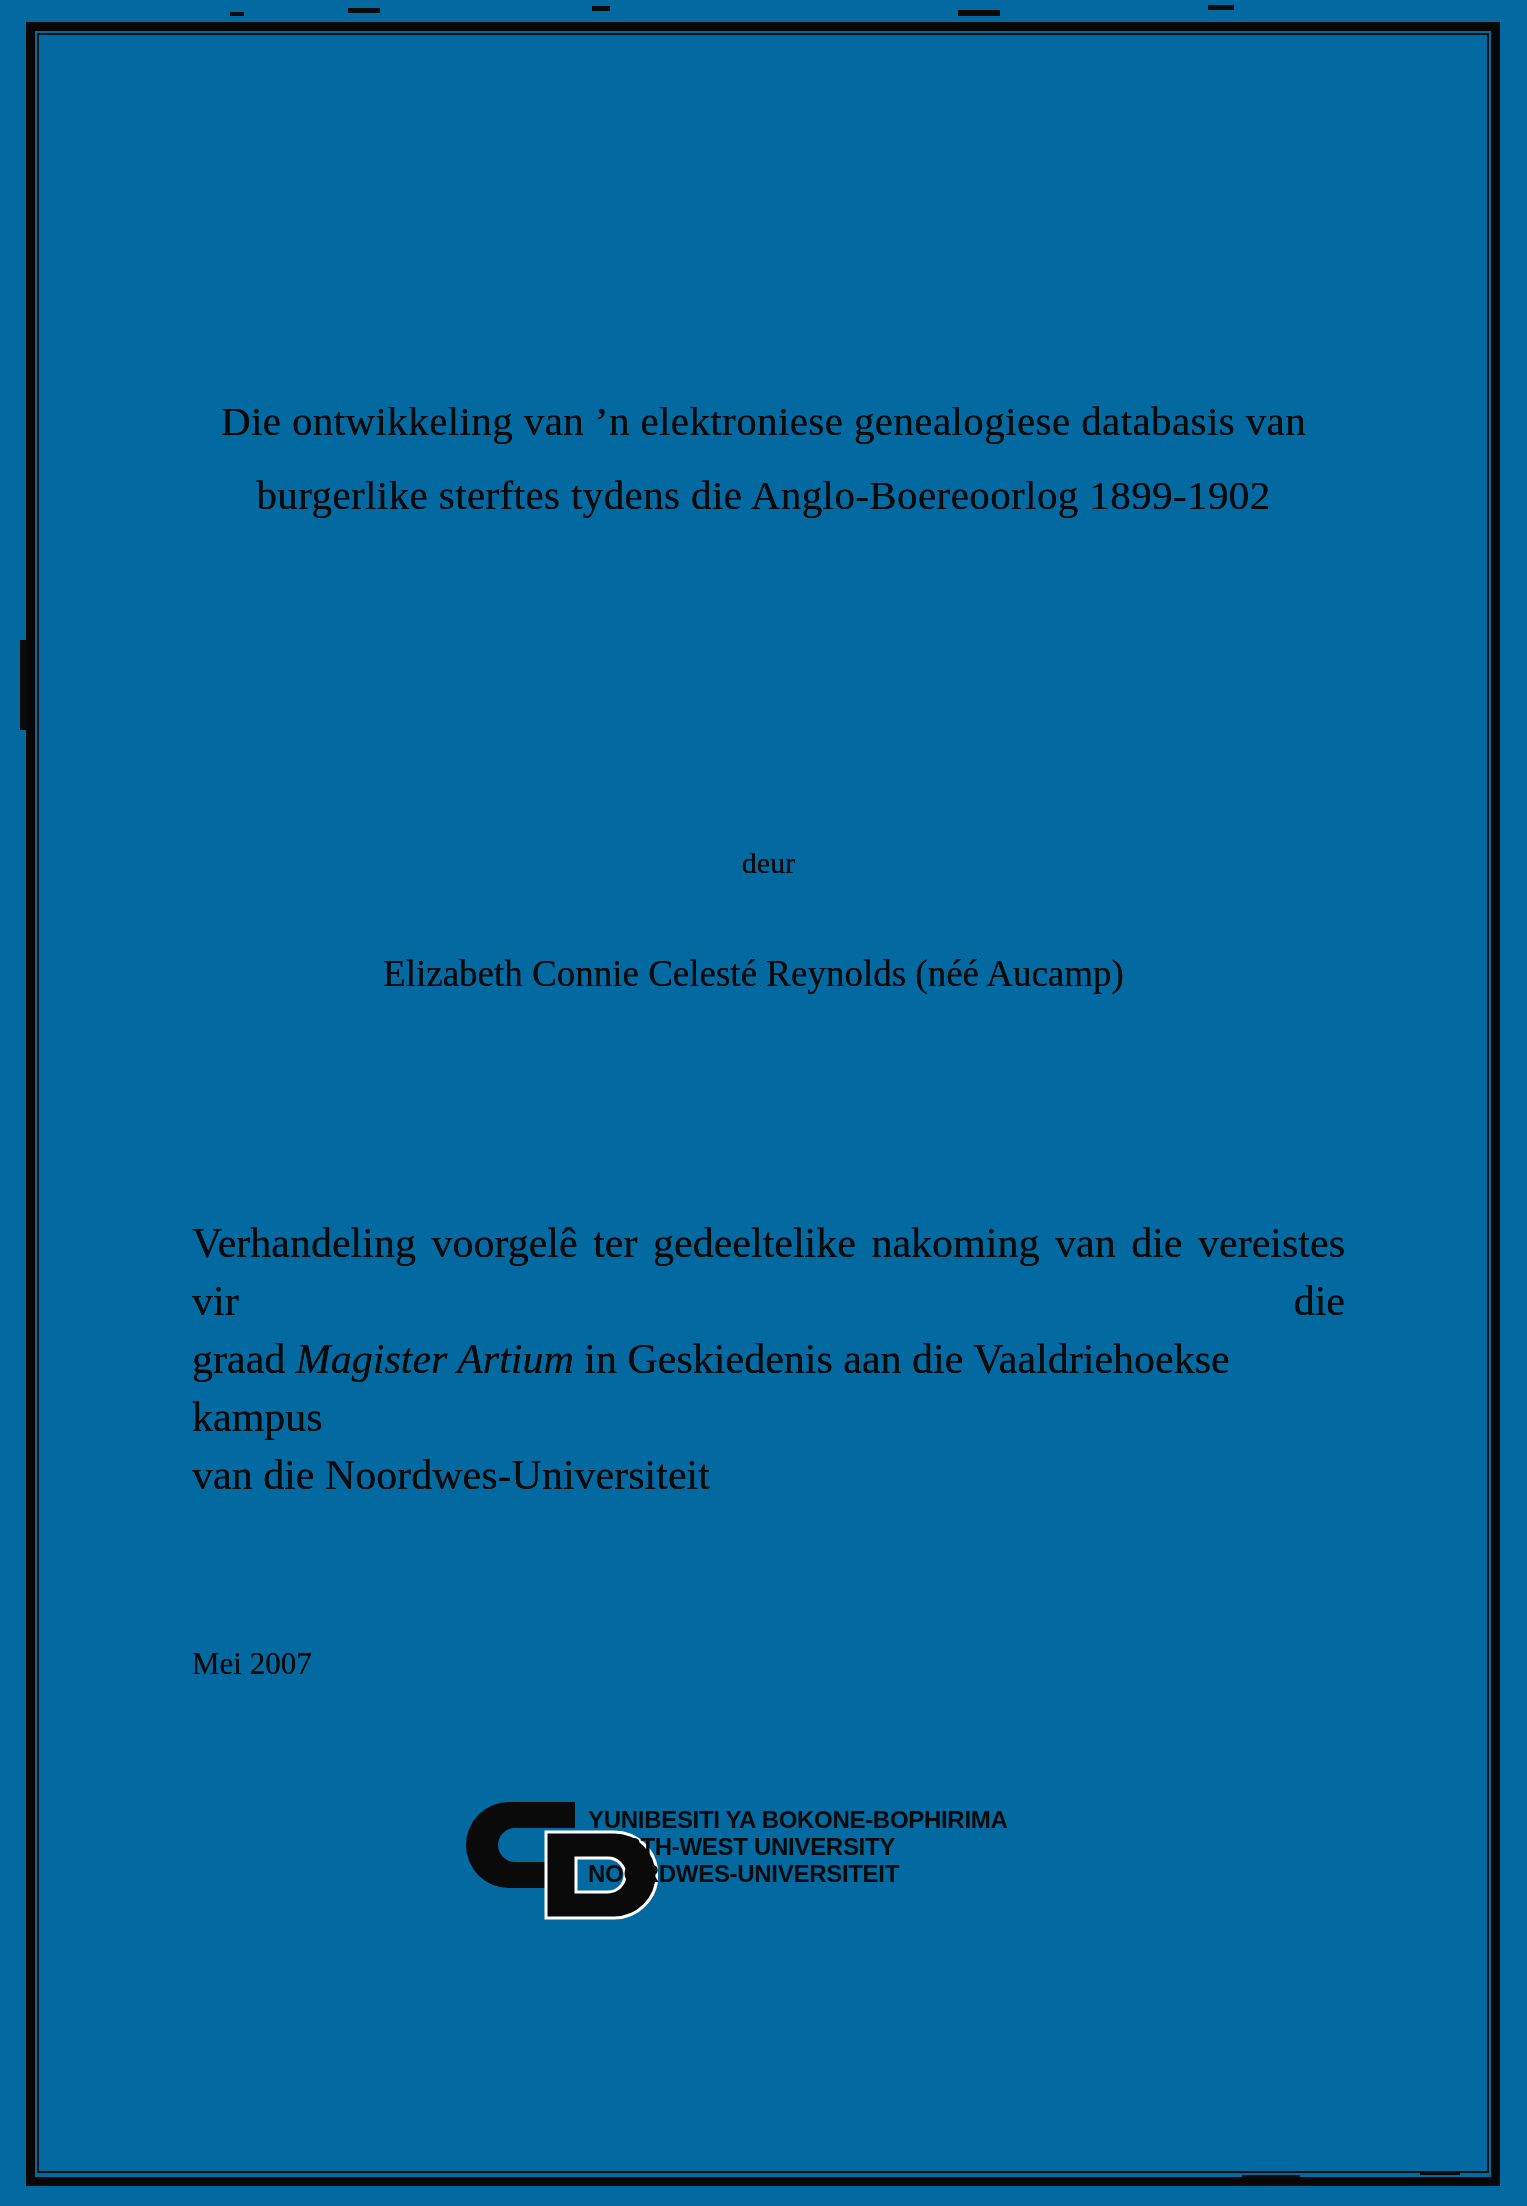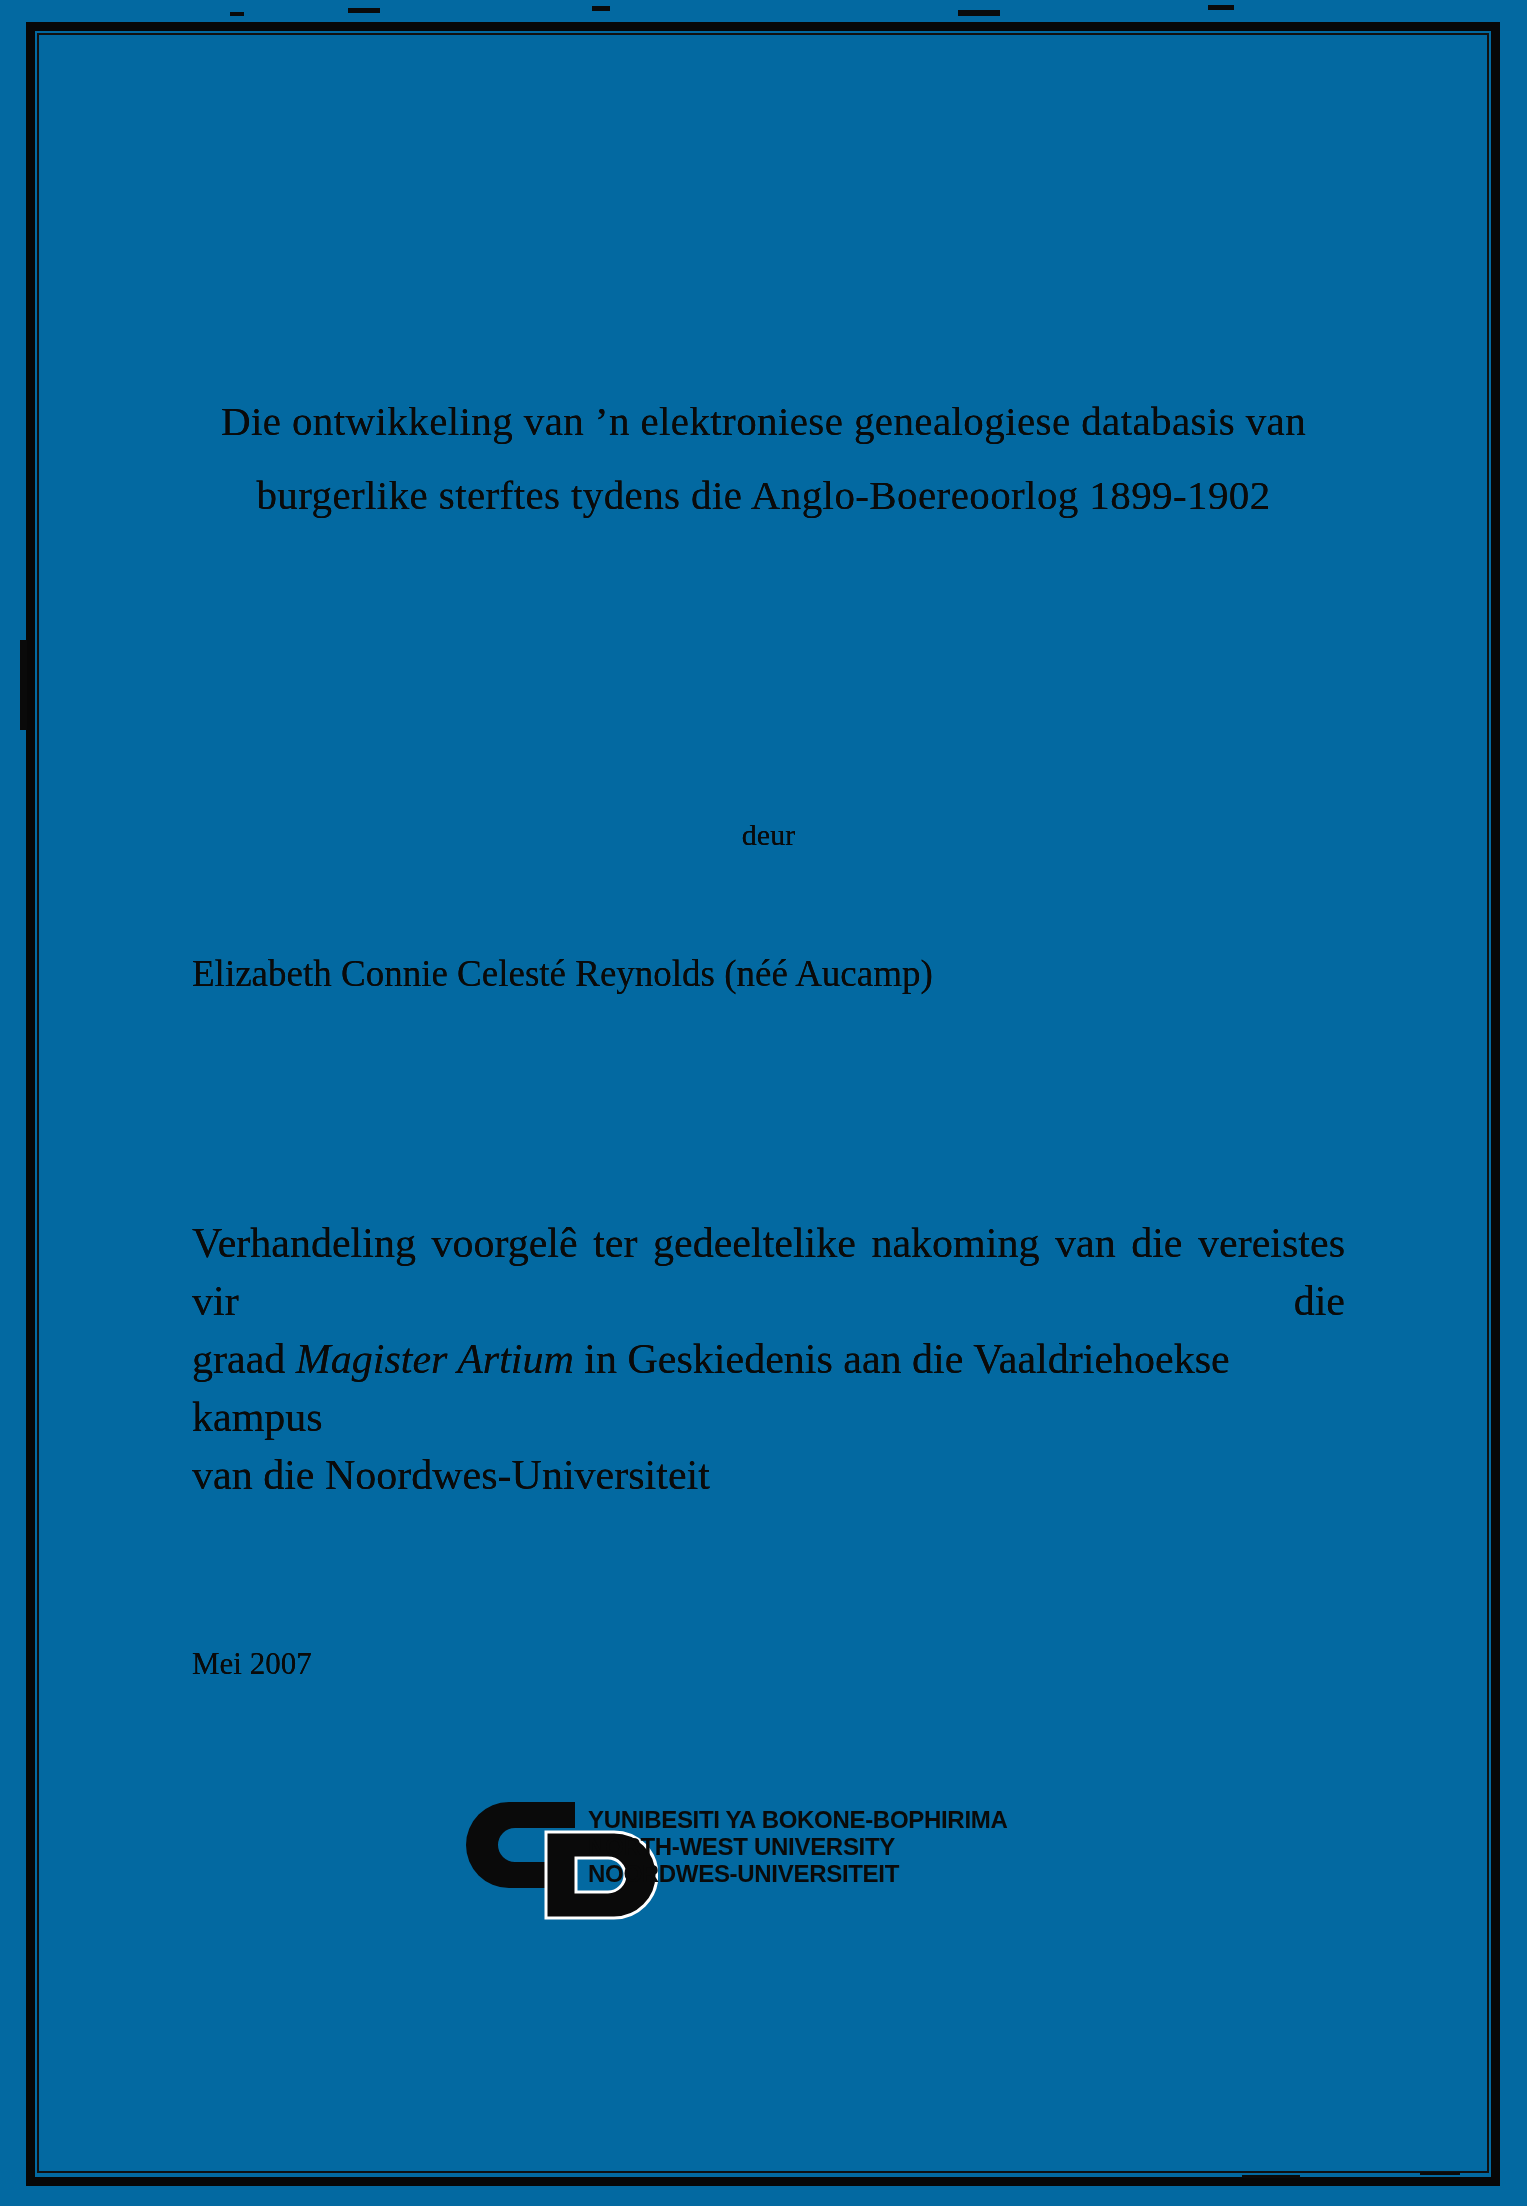--- a/index.html
+++ b/index.html
@@ -40,29 +40,29 @@
     top: 384px;
     text-align: center;
     font-size: 41px;
     line-height: 74px;
     letter-spacing: 0.4px;
   }
   .title-block .tline { white-space: nowrap; }
   .byline {
     position: absolute;
     left: 192px; width: 1153px;
-    top: 818px;
+    top: 846px;
     text-align: center;
     font-size: 30px;
   }
   .author {
     position: absolute;
-    left: 192px; width: 1153px;
+    left: 177px; width: 1153px;
     top: 952px;
-    text-align: left;
+    text-align: center;
     font-size: 37px;
   }
   .submission {
     position: absolute;
     left: 192px; width: 1153px;
     top: 1214px;
     font-size: 42px;
     line-height: 58px;
   }
   .submission .just {

